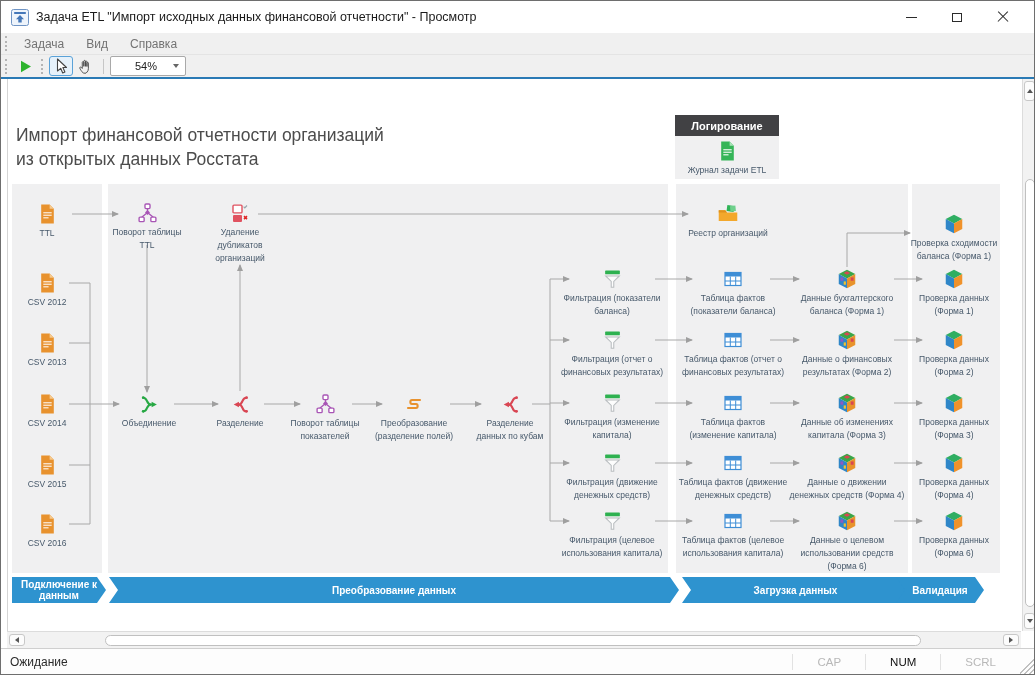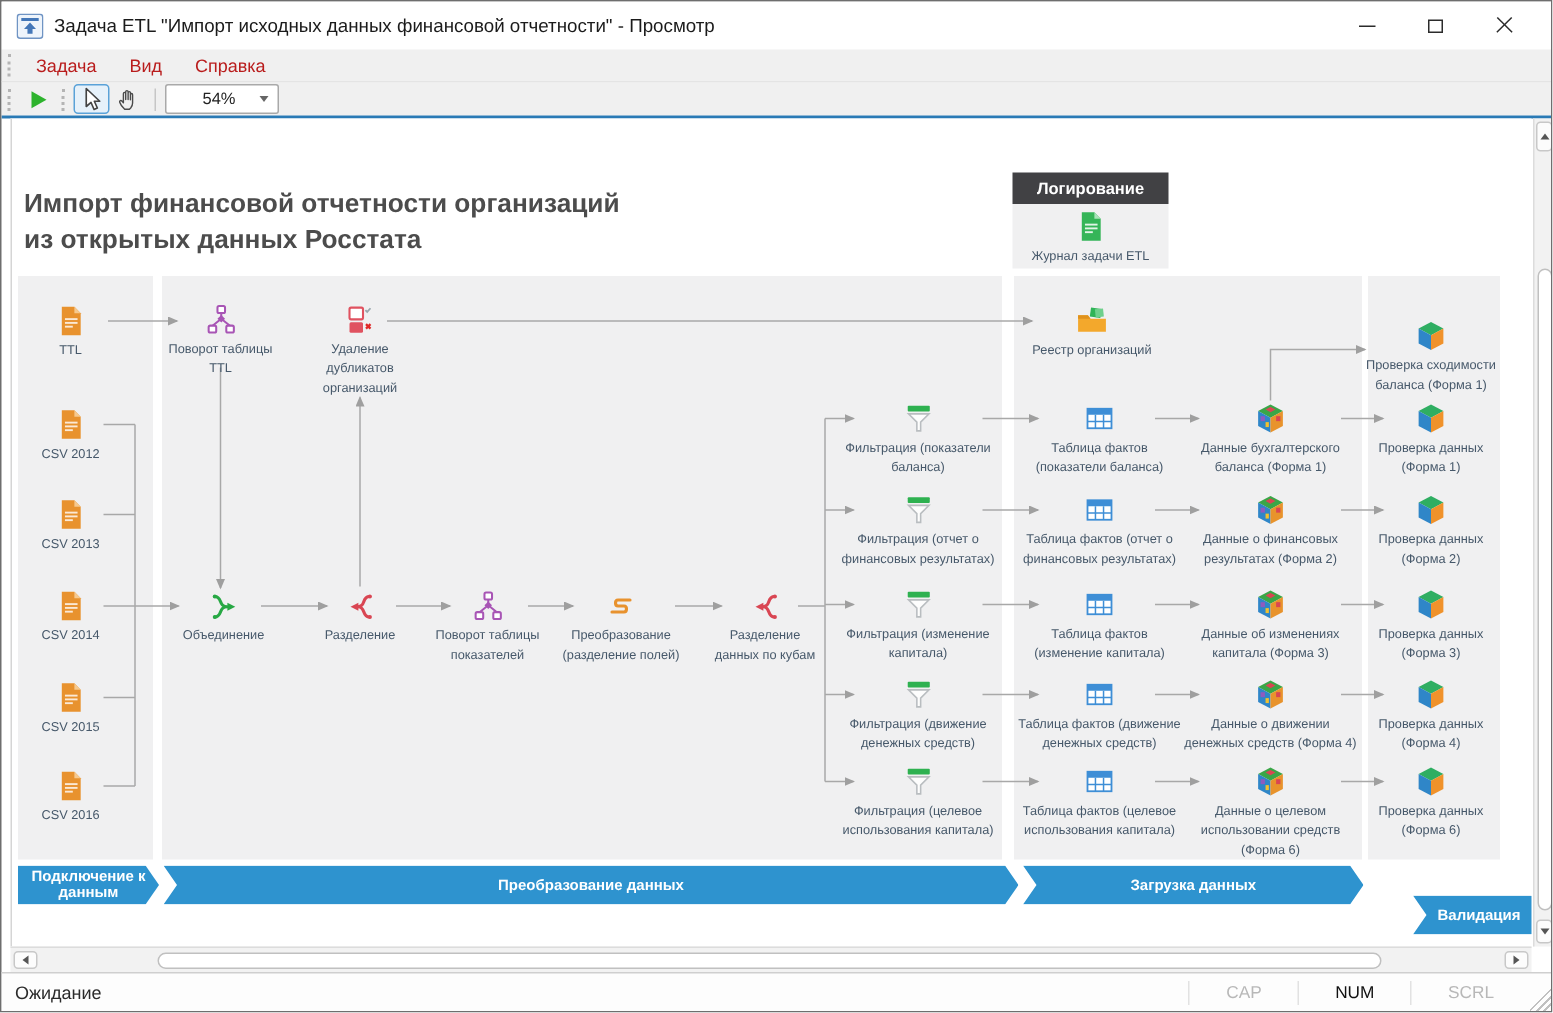--- a/index.html
+++ b/index.html
@@ -14,36 +14,36 @@
   .win-btn { width:46px; height:32px; display:flex; align-items:center; justify-content:center; cursor:default; }
   .glyph-min { width:11px; height:0; border-bottom:1.4px solid #2b2b2b; }
   .glyph-max { width:10px; height:9px; border:1.3px solid #2b2b2b; }
   .glyph-close { position:relative; width:12px; height:12px; }
   .glyph-close:before,.glyph-close:after { content:""; position:absolute; left:-1px; top:5px; width:14px; height:1.4px; background:#2b2b2b; }
   .glyph-close:before { transform:rotate(45deg);} .glyph-close:after { transform:rotate(-45deg);}
 
   
   #menubar { position:absolute; left:0; top:32px; width:100%; height:22px; background:#f0f0f0; border-bottom:1px solid #e4e4e4; display:flex; align-items:center; }
   .grip { width:4px; height:15px; border-left:2px dotted #b4b4b4; margin:0 4px 0 4px; }
-  .menu-item { padding:0 11px; font-size:12px; color:#b91c1c; height:100%; display:flex; align-items:center; }
+  .menu-item { padding:0 11px; font-size:12px; color:#737373; height:100%; display:flex; align-items:center; }
   .menu-item::first-letter { text-decoration:underline; }
 
   
   #toolbar { position:absolute; left:0; top:54px; width:100%; height:22px; background:#f0f0f0; display:flex; align-items:center; }
   .tool-btn { width:24px; height:20px; display:flex; align-items:center; justify-content:center; border:1px solid transparent; border-radius:3px; }
   .tool-btn.active { border-color:#5aa2d8; background:#e6f1fa; }
   .tb-sep { width:1px; height:15px; background:#c6c6c6; margin:0 6px; }
   #zoom-combo { display:flex; align-items:center; width:76px; height:20px; background:#fff; border:1px solid #a9a9a9; border-radius:2px; padding-left:24px; font-size:11px; color:#222; }
   #zoom-combo .arrow { margin-left:auto; margin-right:6px; width:0; height:0; border-left:3.5px solid transparent; border-right:3.5px solid transparent; border-top:4.5px solid #666; }
   #accent-line { position:absolute; left:0; top:76px; width:100%; height:2px; background:#2a7ab5; }
 
   
   #canvas { position:absolute; left:6px; top:78px; width:1014px; height:552px; background:#fff; border-left:1px solid #d5d5d5; overflow:hidden; }
   .panel { position:absolute; background:#f0f0f1; }
-  #heading { position:absolute; left:8px; top:44px; font-size:17.5px; font-weight:bold; color:#4c4c4c; line-height:24px; white-space:pre-line; }
+  #heading { position:absolute; left:8px; top:44px; font-size:17.5px; font-weight:normal; color:#4c4c4c; line-height:24px; white-space:pre-line; }
   #log-header { position:absolute; left:667px; top:36px; width:104px; height:21px; background:#414144; color:#fff; font-size:11px; font-weight:bold; display:flex; align-items:center; justify-content:center; }
   #log-body { position:absolute; left:667px; top:57px; width:104px; height:43px; background:#f0f0f1; }
   #edge-layer { position:absolute; left:0; top:0; }
   .node { position:absolute; width:120px; text-align:center; }
   .node-icon { display:flex; height:26px; align-items:center; justify-content:center; }
   .node-label { font-size:8.5px; line-height:1.5; color:#46586a; white-space:pre-line; }
   .stage-bar { position:absolute; top:498px; height:26px; background:#2e93cf; color:#fff; font-size:10px; font-weight:bold; display:flex; align-items:center; justify-content:center; text-align:center; line-height:1.1; white-space:pre-line; }
   .stage-bar.mid { clip-path:polygon(0 0, calc(100% - 9px) 0, 100% 50%, calc(100% - 9px) 100%, 0 100%, 9px 50%); }
   .stage-bar.first { clip-path:polygon(0 0, calc(100% - 9px) 0, 100% 50%, calc(100% - 9px) 100%, 0 100%); }
 
@@ -611,21 +611,21 @@
             </svg>
           </span>
           <div class="node-label">Журнал задачи ETL</div>
         </div>
       </div>
     <div id="stage-layer">
         <div class="stage-bar first" style="left: 4px; width: 94px;">Подключение к
 данным</div>
         <div class="stage-bar mid" style="left: 101px; width: 570px;">Преобразование данных</div>
         <div class="stage-bar mid" style="left: 674px; width: 227px;">Загрузка данных</div>
-        <div class="stage-bar mid" style="left: 934px; width: 88px; margin-top: 20px;">Валидация</div>
+        <div class="stage-bar mid" style="left: 888px; width: 88px;">Валидация</div>
       </div>
   </div>
 
   <div id="vscroll">
     <div class="scroll-btn btn-up">
         <span class="tri-up"></span>
       </div>
     <div class="thumb"></div>
     <div class="scroll-btn btn-down">
         <span class="tri-down"></span>

